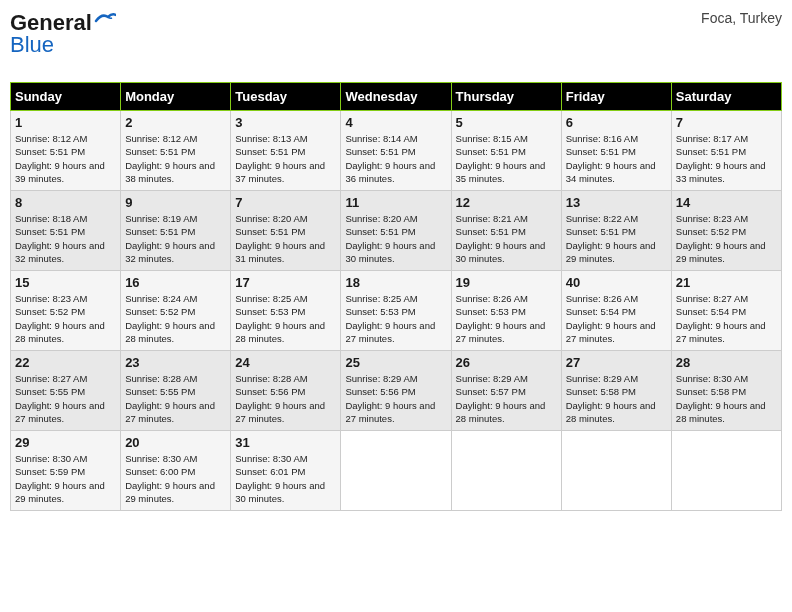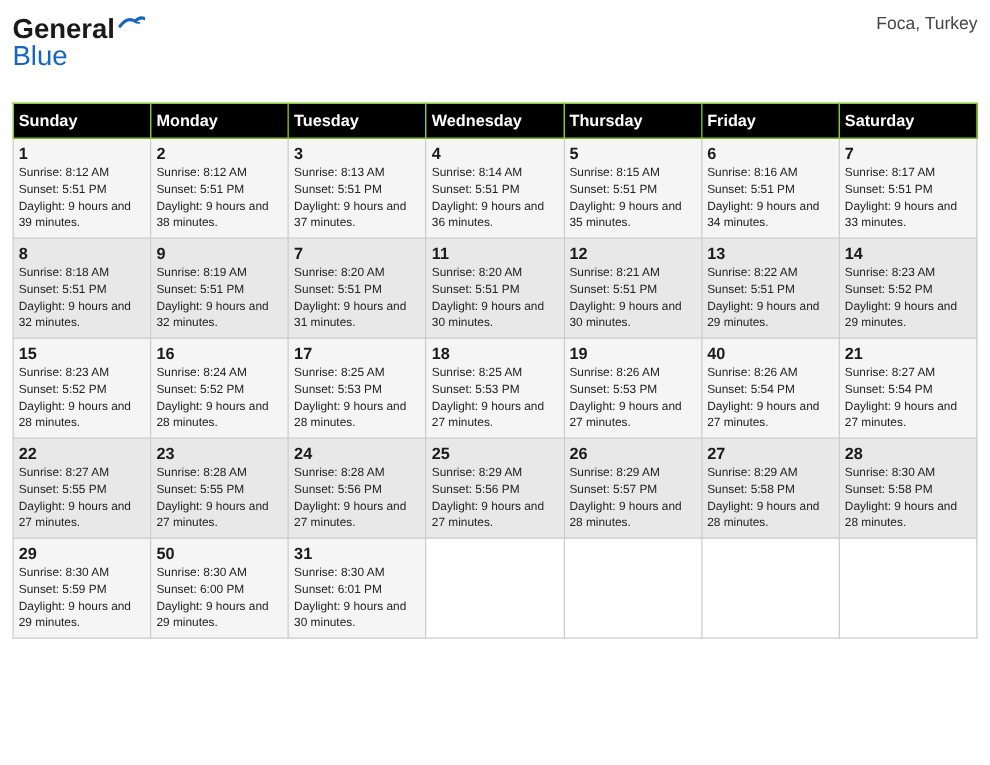--- a/index.html
+++ b/index.html
@@ -229,21 +229,21 @@
           <span class="day-number">28</span>
           <div class="day-info">Sunrise: 8:30 AM<br>Sunset: 5:58 PM<br>Daylight: 9 hours and 28 minutes.</div>
         </td>
       </tr>
       <tr>
         <td>
           <span class="day-number">29</span>
           <div class="day-info">Sunrise: 8:30 AM<br>Sunset: 5:59 PM<br>Daylight: 9 hours and 29 minutes.</div>
         </td>
         <td>
-          <span class="day-number">50</span>
+          <span class="day-number">20</span>
           <div class="day-info">Sunrise: 8:30 AM<br>Sunset: 6:00 PM<br>Daylight: 9 hours and 29 minutes.</div>
         </td>
         <td>
           <span class="day-number">31</span>
           <div class="day-info">Sunrise: 8:30 AM<br>Sunset: 6:01 PM<br>Daylight: 9 hours and 30 minutes.</div>
         </td>
         <td class="empty-cell"></td>
         <td class="empty-cell"></td>
         <td class="empty-cell"></td>
         <td class="empty-cell"></td>

